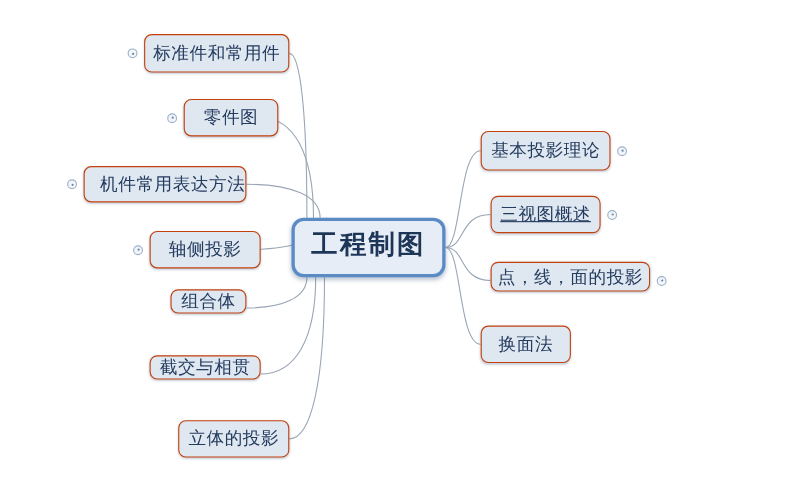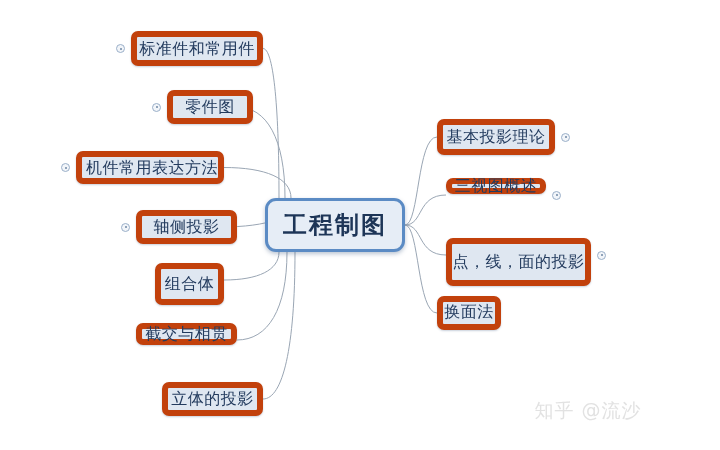--- a/index.html
+++ b/index.html
@@ -26,38 +26,39 @@
     height: 450px;
     pointer-events: none;
   }
   .node {
     position: absolute;
     box-sizing: border-box;
     display: flex;
     align-items: center;
     justify-content: center;
     background: #dfe7f1;
-    border: 6px solid #c2410c;
+    border: 1px solid #c2410c;
     border-radius: 7px;
     color: #233b5e;
     font-size: 16px;
     line-height: 1;
     white-space: nowrap;
     letter-spacing: 0.5px;
     box-shadow: 0 1px 2px rgba(60, 90, 130, 0.28);
   }
   .node.central {
     background: #e6edf6;
     border: 3px solid #5b8bc4;
     border-radius: 11px;
     color: #1d3557;
     font-size: 24px;
     font-weight: bold;
     letter-spacing: 2px;
     box-shadow: 0 2px 4px rgba(60, 90, 130, 0.35);
+    font-family: Liberation Mono, monospace;
   }
   .handle {
     position: absolute;
     width: 9px;
     height: 9px;
     box-sizing: border-box;
     border: 1px solid #9bb0c9;
     border-radius: 50%;
     background: #f2f5f9;
   }
@@ -112,41 +113,40 @@
       </div>
       <div class="handle" style="left: 152px; top: 102.5px;"></div>
       <div class="node" style="left: 76px; top: 151px; width: 148px; height: 33px; justify-content: flex-end;">
         <span>机件常用表达方法</span>
       </div>
       <div class="handle" style="left: 61px; top: 163px;"></div>
       <div class="node" style="left: 136px; top: 210px; width: 101px; height: 34px;">
         <span>轴侧投影</span>
       </div>
       <div class="handle" style="left: 121px; top: 222.5px;"></div>
-      <div class="node" style="left: 155px; top: 263px; width: 69px; height: 42px;">
+      <div class="node" style="left: 155px; top: 263px; width: 69px; height: 22px;">
         <span>组合体</span>
       </div>
       <div class="node" style="left: 136px; top: 323px; width: 101px; height: 22px;">
         <span>截交与相贯</span>
       </div>
       <div class="node" style="left: 162px; top: 382px; width: 101px; height: 34px;">
         <span>立体的投影</span>
       </div>
       <div class="node" style="left: 437px; top: 119px; width: 118px; height: 36px;">
         <span>基本投影理论</span>
       </div>
       <div class="handle" style="left: 561px; top: 132.5px;"></div>
-      <div class="node" style="left: 446px; top: 178px; width: 100px; height: 16px;">
+      <div class="node" style="left: 446px; top: 178px; width: 100px; height: 34px; text-decoration: underline;">
         <span>三视图概述</span>
       </div>
       <div class="handle" style="left: 552px; top: 190.5px;"></div>
-      <div class="node" style="left: 446px; top: 238px; width: 145px; height: 48px; justify-content: center;">
+      <div class="node" style="left: 446px; top: 238px; width: 145px; height: 27px; justify-content: center;">
         <span>点，线，面的投影</span>
       </div>
       <div class="handle" style="left: 597px; top: 250.5px;"></div>
-      <div class="node" style="left: 437px; top: 296px; width: 64px; height: 34px; font-family: Liberation Mono, monospace;">
+      <div class="node" style="left: 437px; top: 296px; width: 82px; height: 34px;">
         <span>换面法</span>
       </div>
     </div>
 
-  <div id="watermark" style="left: 588px; top: 411px; transform: translate(-50%, -50%); color: rgb(226, 226, 226);">知乎 @流沙</div>
 
 </div>
 
 </body></html>

